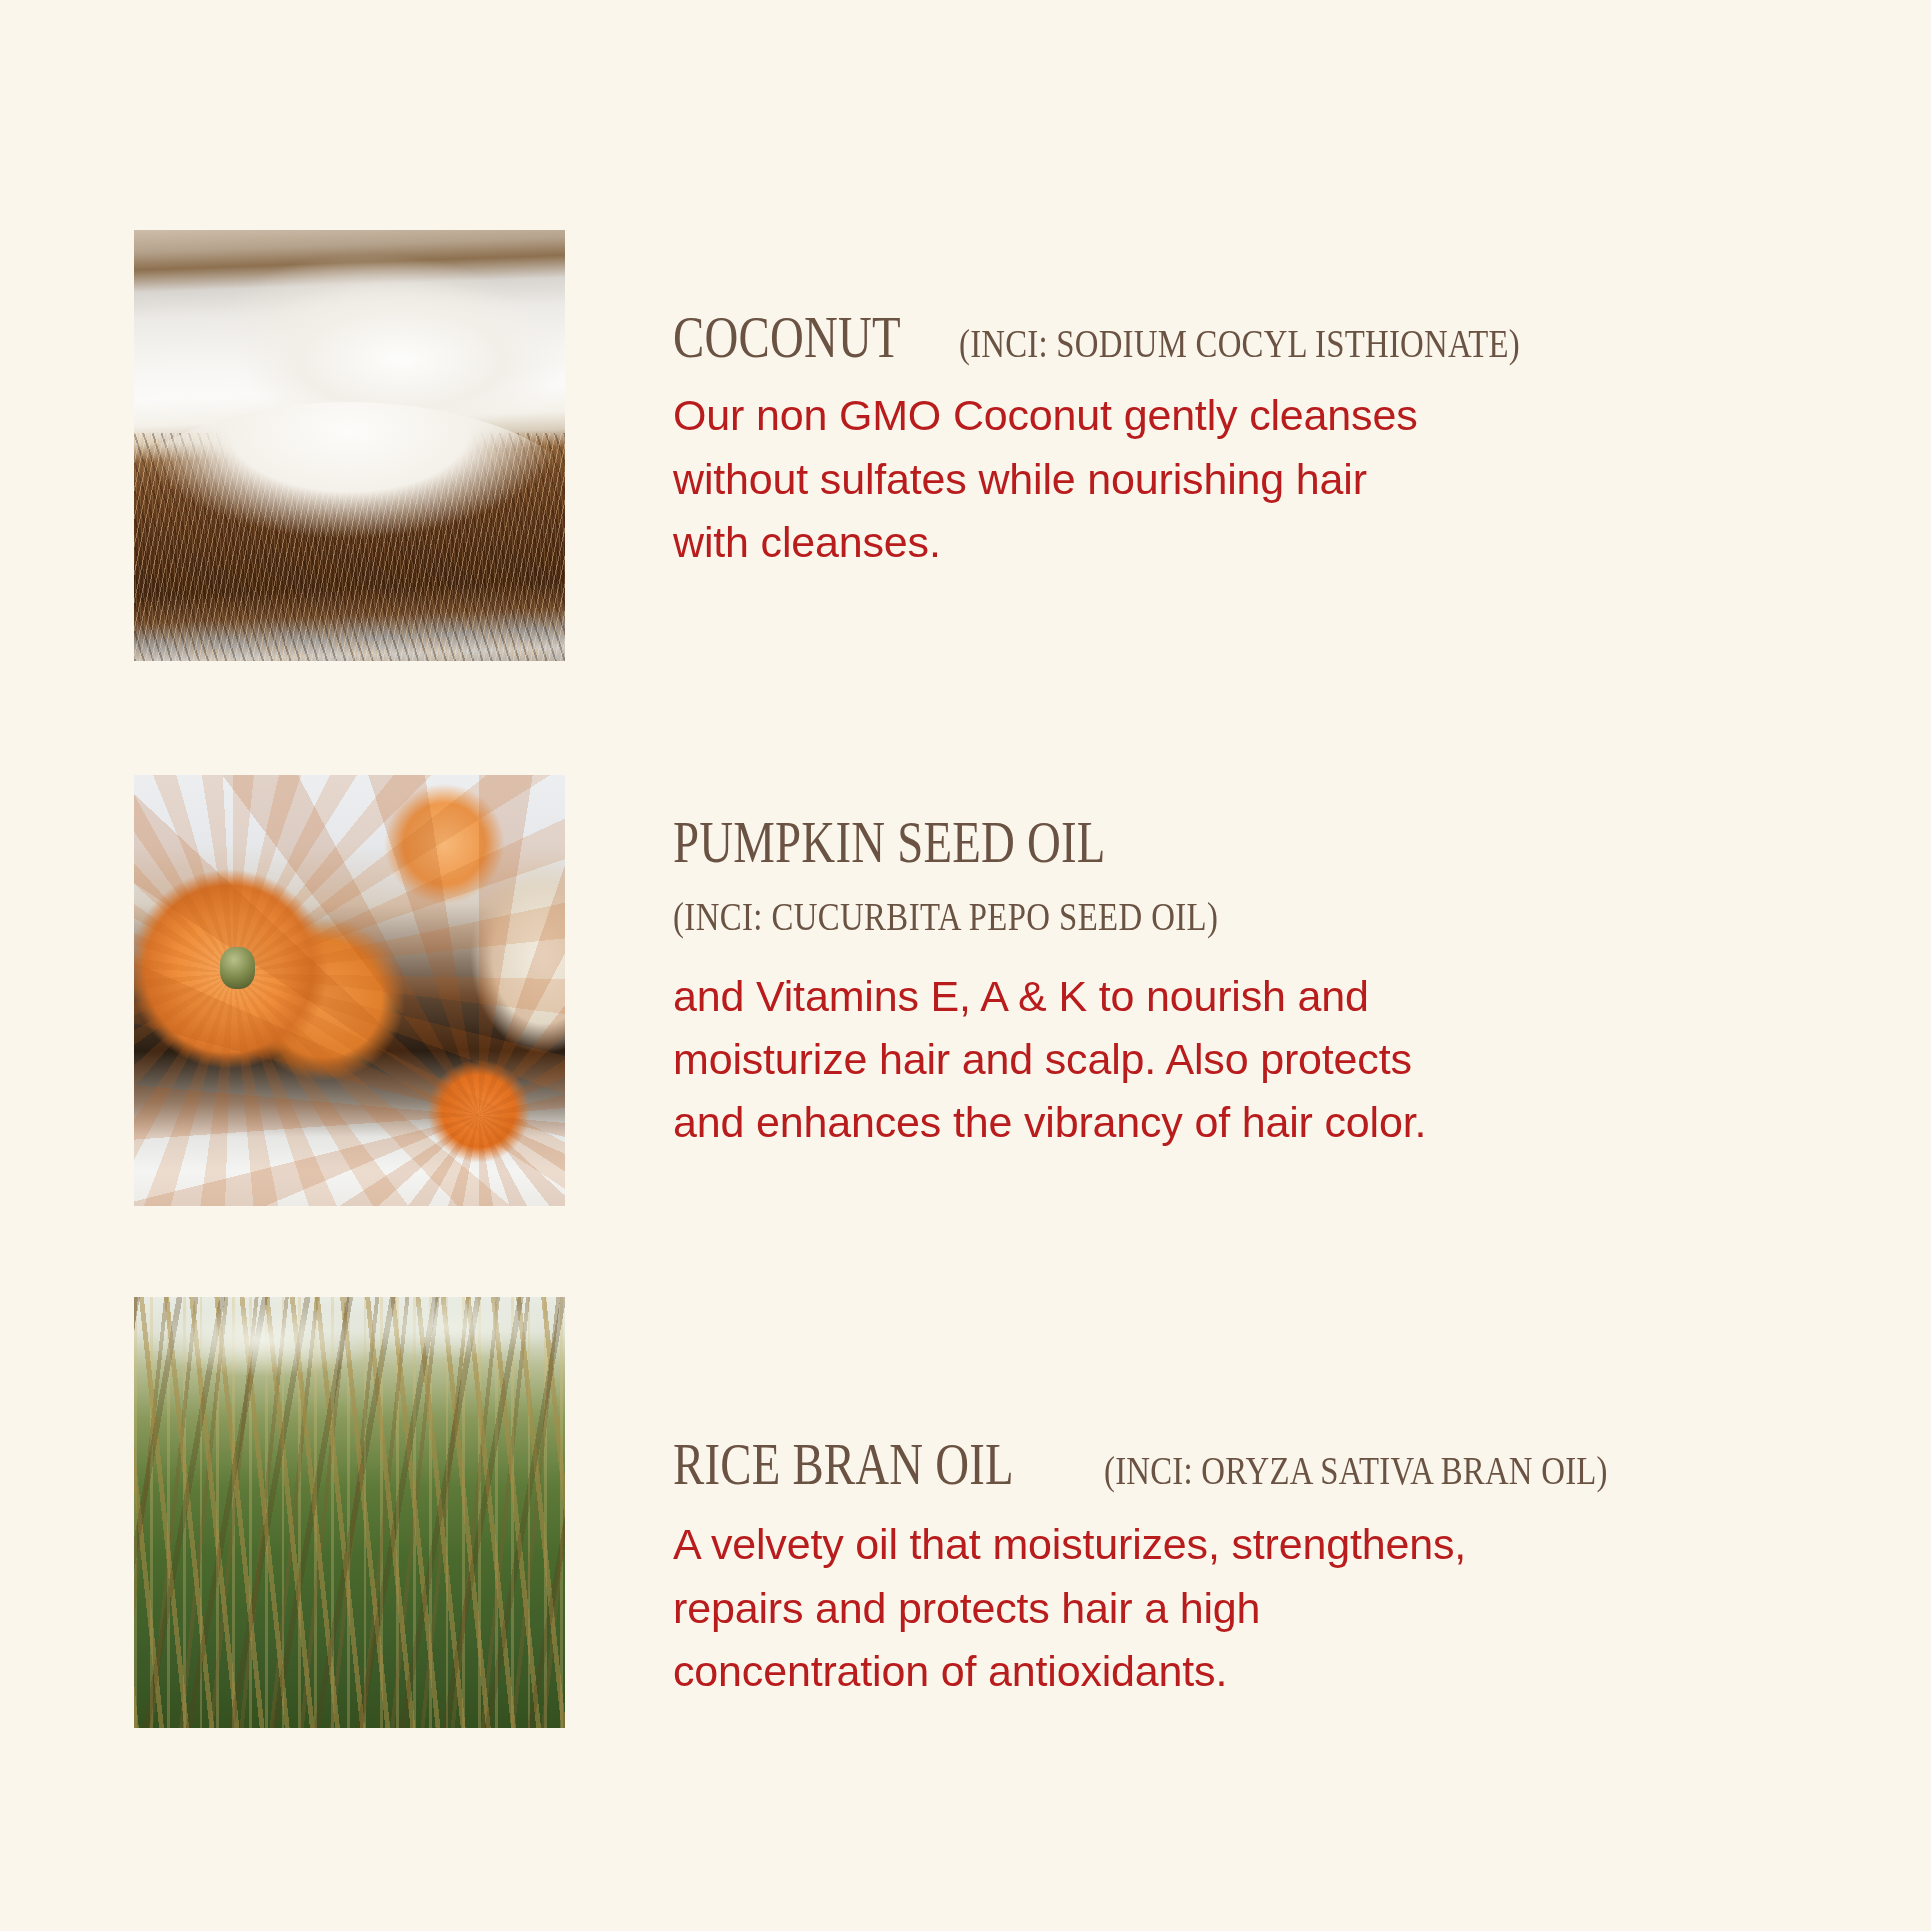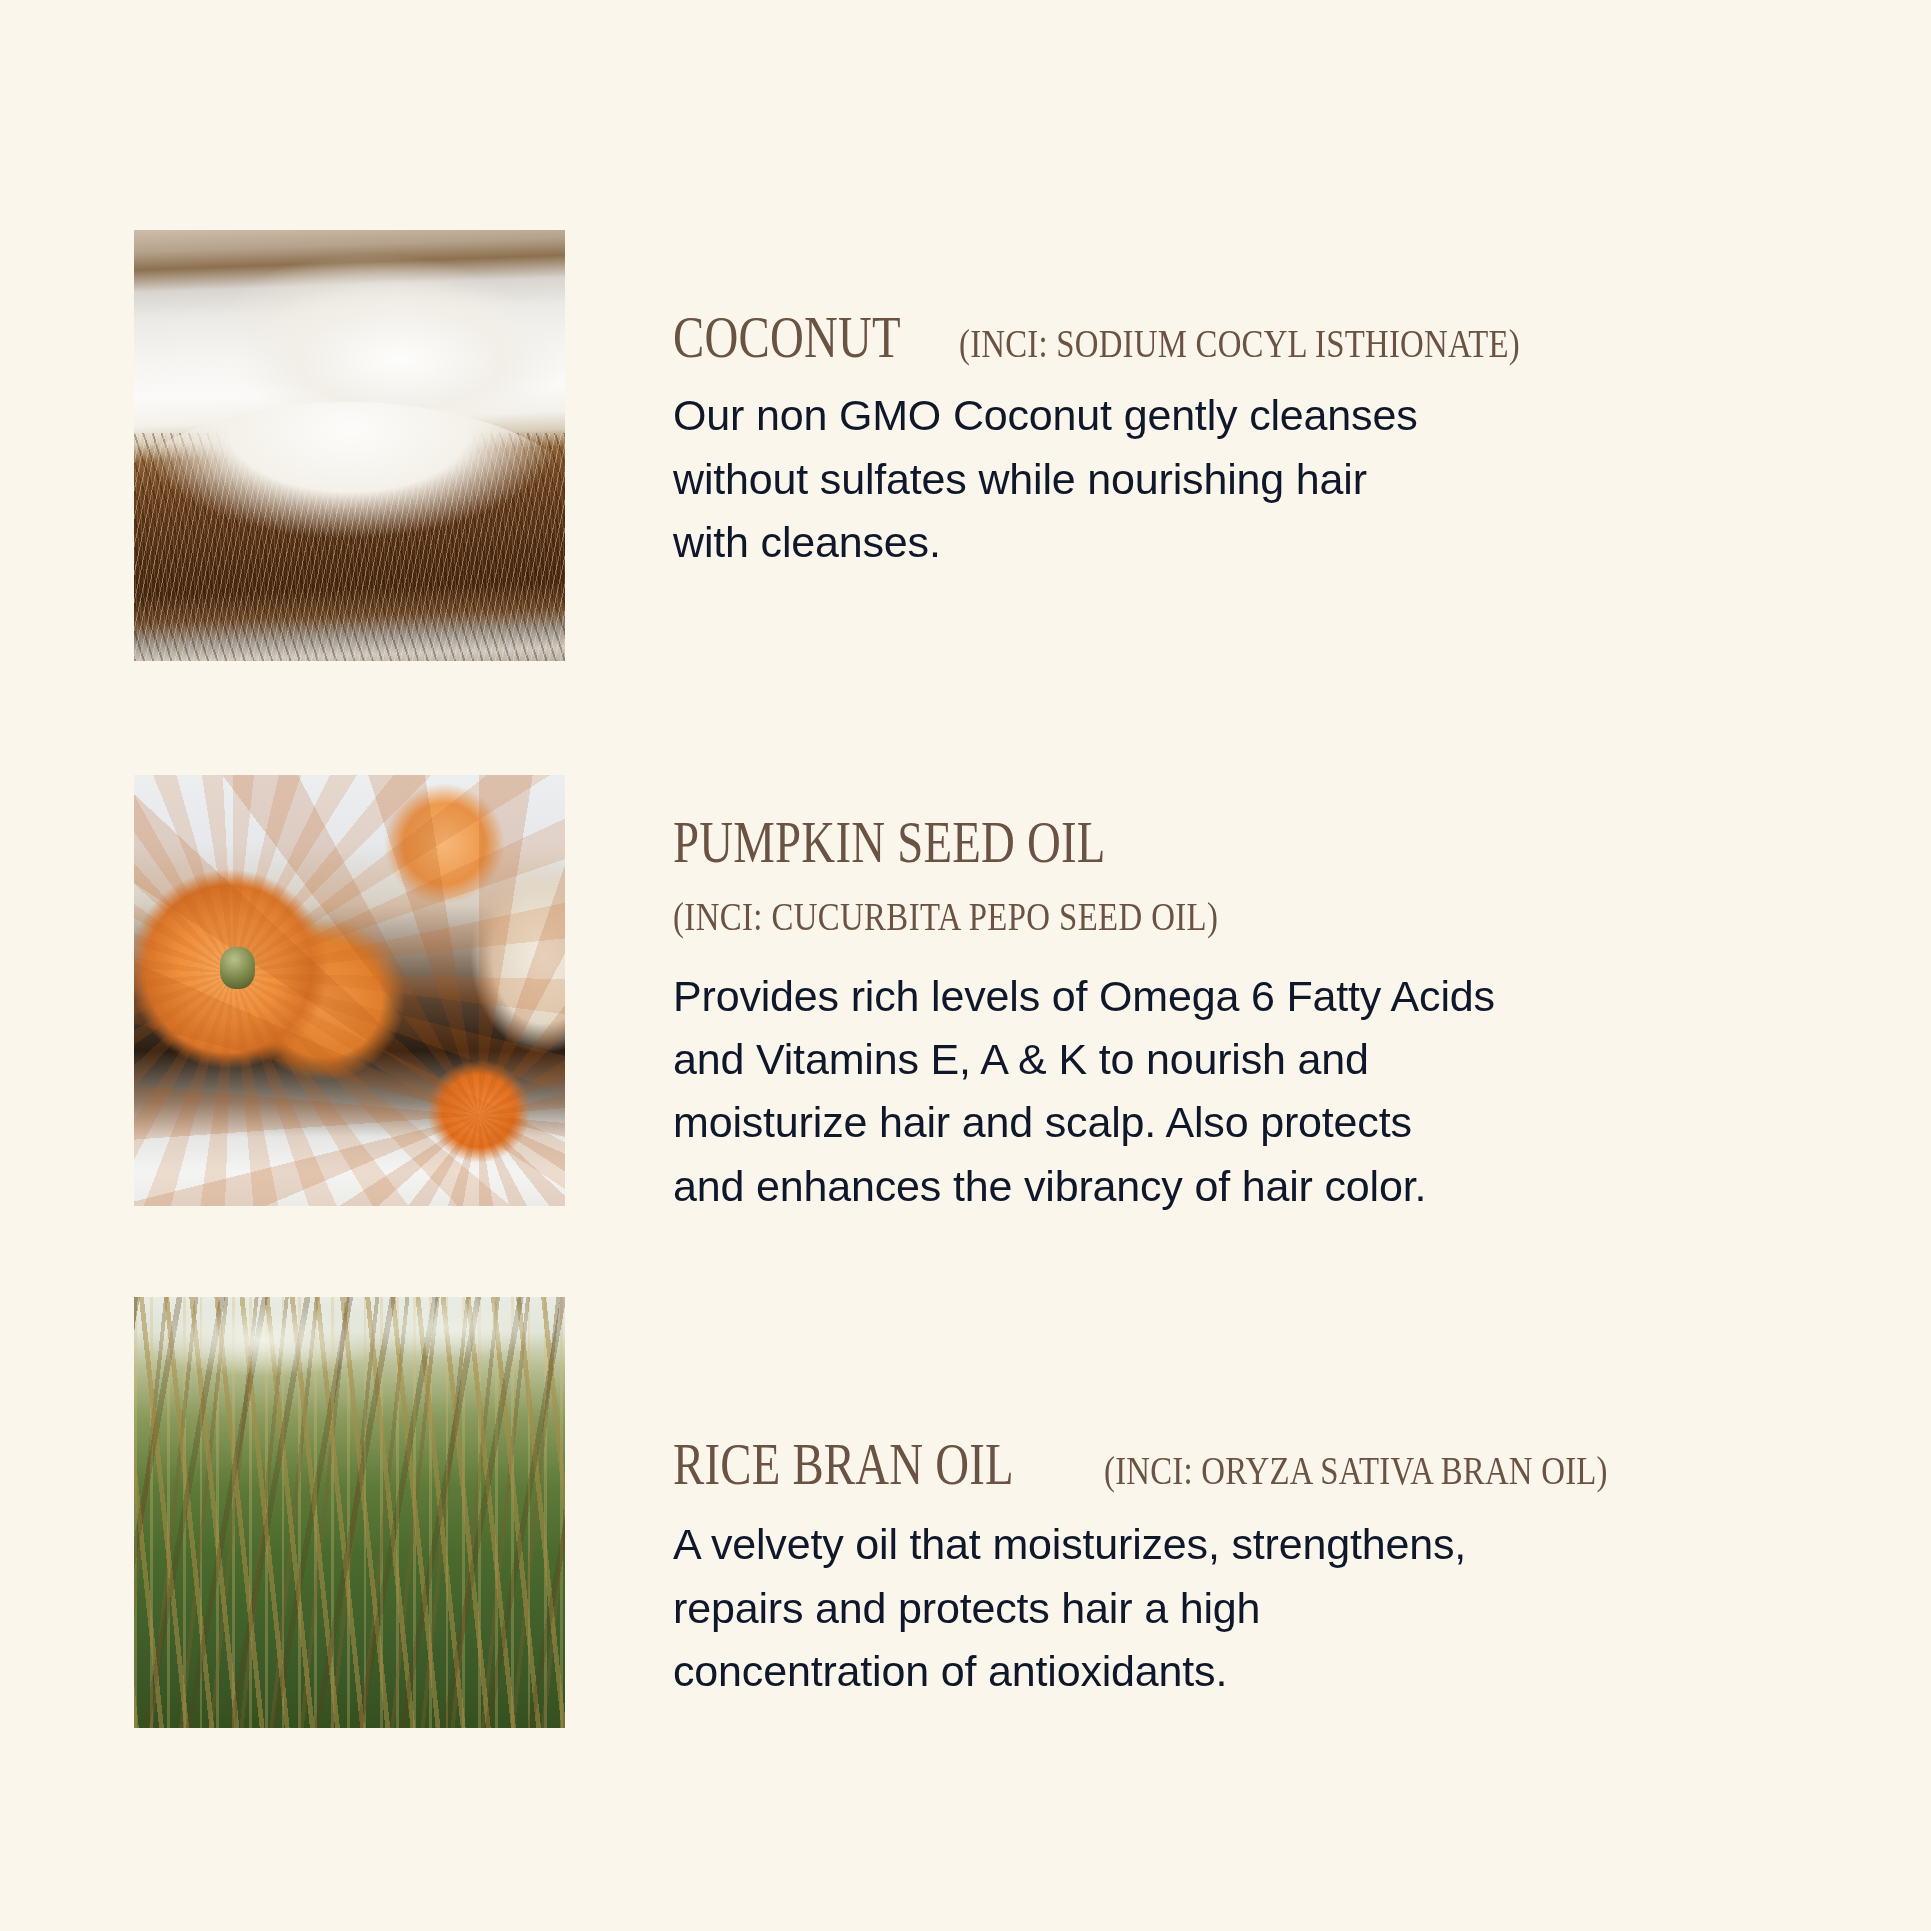--- a/index.html
+++ b/index.html
@@ -201,21 +201,21 @@
     transform-origin: left center;
     display: inline-block;
     color: #6b5343;
     font-family: "Liberation Serif", serif;
     letter-spacing: 0.012em;
     white-space: nowrap;
   }
 
   .body-text {
     margin: 0;
-    color: #0f172a;
+    color: #b91c1c;
     font-family: "Liberation Sans", sans-serif;
     font-size: 43px;
     line-height: 1.47;
     letter-spacing: -0.004em;
     font-weight: 400;
   }
   .body-text .ln { display: block; white-space: nowrap; }
 
   
   #row-coconut .thumb { left: 134px; top: 230px; }
@@ -248,21 +248,20 @@
       </p>
     </div>
   </section>
 
   <section class="ingredient-row" id="row-pumpkin">
     <div class="thumb thumb-pumpkin"></div>
     <div class="text-col">
       <h2 class="heading-line"><span class="title-main">PUMPKIN SEED OIL</span></h2>
       <div class="inci-second-row"><span class="title-inci-block">(INCI: CUCURBITA PEPO SEED OIL)</span></div>
       <p class="body-text para-gap-b">
-        <span class="ln">Provides rich levels of Omega 6 Fatty Acids</span>
         <span class="ln">and Vitamins E, A &amp; K to nourish and</span>
         <span class="ln">moisturize hair and scalp. Also protects</span>
         <span class="ln">and enhances the vibrancy of hair color.</span>
       </p>
     </div>
   </section>
 
   <section class="ingredient-row" id="row-rice">
     <div class="thumb thumb-grass"></div>
     <div class="text-col">

